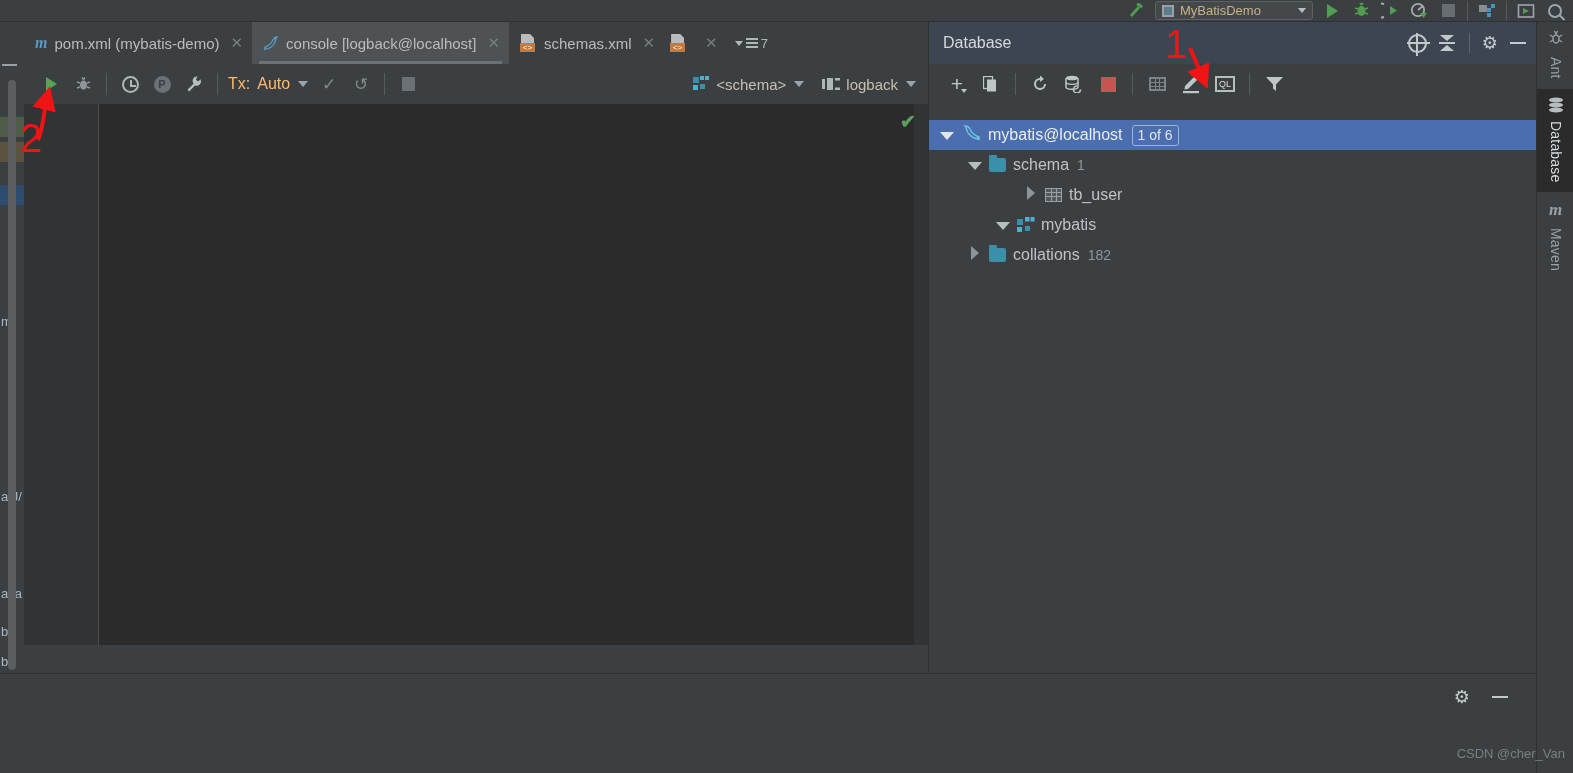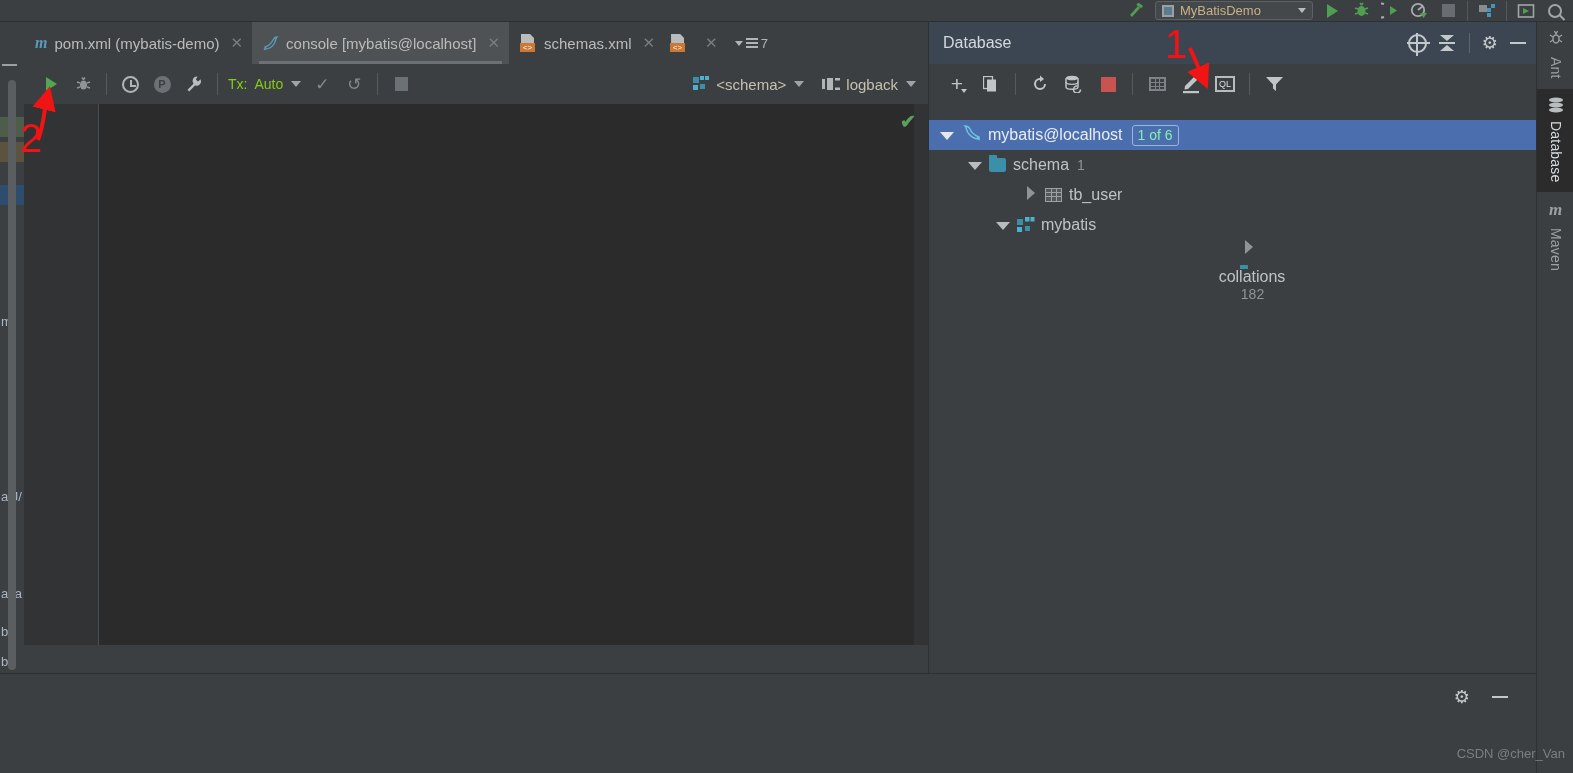--- a/index.html
+++ b/index.html
@@ -86,21 +86,21 @@
     background: #3c3f41; display: flex; align-items: center;
   }
   .ed-left { display:flex; align-items:center; gap: 2px; padding-left: 12px; }
   .ed-right { margin-left:auto; display:flex; align-items:center; gap: 6px; padding-right: 12px; }
   .tb-btn { width: 30px; height: 30px; display:flex; align-items:center; justify-content:center; border-radius:3px; }
   .vsep { width:1px; height:22px; background:#555a5d; margin: 0 6px; }
   .clock { width:17px; height:17px; border:2px solid #b0b5b8; border-radius:50%; position:relative; }
   .clock::after { content:''; position:absolute; left:6px; top:2px; width:2px; height:7px; background:#b0b5b8; }
   .clock::before { content:''; position:absolute; left:6px; top:7px; width:6px; height:2px; background:#b0b5b8; }
   .prof { width:17px; height:17px; border-radius:50%; background:#6b7174; color:#3c3f41; font-size:11px; line-height:17px; text-align:center; font-weight:700; }
-  .tx-label { font-size: 14px; color:#84cc16; margin-left: 2px; }
+  .tx-label { font-size: 16px; color:#fdba74; margin-left: 2px; }
   .chk { color:#7f8b86; font-size:17px; }
   .undo { color:#7f8b86; font-size:17px; }
   .stop-sq { width:13px; height:14px; background:#6b7174; }
   .schema-ico { width:17px; height:16px; position:relative; }
   .console-ico { width:18px; height:14px; position:relative; }
   .dd-caret { width:0;height:0;border-left:5px solid transparent;border-right:5px solid transparent;border-top:6px solid #9ea4a8; margin-left:2px; }
   .dd-text { font-size: 15px; color:#c7c0b0; }
 
   
   .editor-wrap {
@@ -155,21 +155,21 @@
   .db-tree { position:absolute; left:0; top:82px; right:0; bottom:0; background:#3c3f41; padding-top: 16px; }
   .tree-row { height: 30px; display:flex; align-items:center; font-size: 16px; color:#bfc3c6; white-space:nowrap; }
   .tree-row.selected { background: #4b6eaf; color: #e9ecf0; }
   .tw { display:inline-block; width: 28px; text-align:center; flex: 0 0 28px; }
   .arrow-dn { display:inline-block; width:0;height:0;border-left:7px solid transparent;border-right:7px solid transparent;border-top:8px solid #b8bdc0; }
   .arrow-rt { display:inline-block; width:0;height:0;border-top:7px solid transparent;border-bottom:7px solid transparent;border-left:8px solid #8e9497; }
   .t-label { margin-left: 7px; }
   .t-count { margin-left: 8px; color: #8e9497; font-size: 14px; }
   .badge {
     margin-left: 9px; border:1px solid #9fb4d8; border-radius:3px; padding: 0px 5px 1px;
-    font-size: 14px; color:#86efac; line-height: 18px;
+    font-size: 14px; color:#e5e5e5; line-height: 18px;
   }
   .folder-ico { width:17px; height:14px; background:#3c8fa8; border-radius:1px 2px 2px 2px; position:relative; }
   .folder-ico::before { content:''; position:absolute; left:0; top:-3px; width:8px; height:4px; background:#3c8fa8; border-radius:1px 1px 0 0; }
   .schema-node { width:17px; height:16px; position:relative; }
   .table-ico { width:17px; height:14px; border:1px solid #9aa0a4; background:#54585b; position:relative; }
   .table-ico::before { content:''; position:absolute; left:0; top:3px; width:15px; height:1px; background:#9aa0a4; box-shadow: 0 4px 0 #9aa0a4; }
   .table-ico::after { content:''; position:absolute; left:5px; top:0; width:1px; height:12px; background:#9aa0a4; box-shadow: 5px 0 0 #9aa0a4; }
   .dolphin { color:#5a9bbd; font-size:17px; transform: scaleX(-1); }
 
   
@@ -318,21 +318,21 @@
       <span>pom.xml (mybatis-demo)</span>
       <span class="tab-x">✕</span>
     </div>
 
     <div class="tab active">
       <span class="ico-console-db">
         <svg width="16" height="17" viewBox="0 0 16 17">
             <path d="M2 12 C5 11 8 9 10 5 C11 3 12 2 14 2 C12 4 13 6 11 9 C9 12 6 14 2 14 Z M3 12 L1 15" stroke="#5a9bbd" stroke-width="1.3" fill="none"></path>
           </svg>
       </span>
-      <span>console [mybatis@localhost]</span>
+      <span>console [logback@localhost]</span>
       <span class="tab-x">✕</span>
     </div>
 
     <div class="tab">
       <span class="ico-xml">
         <span class="page"></span>
           <span class="chev">&lt;&gt;</span>
       </span>
       <span>schemas.xml</span>
       <span class="tab-x">✕</span>
@@ -539,21 +539,21 @@
               <rect x="0" y="2" width="6" height="6" fill="#3c8fa8"></rect>
               <rect x="8" y="0" width="4.5" height="4.5" fill="#4fb0cc"></rect>
               <rect x="13.5" y="0" width="4" height="4.5" fill="#4fb0cc"></rect>
               <rect x="8" y="9" width="5" height="5" fill="#3c8fa8"></rect>
               <rect x="0" y="10" width="5" height="5" fill="#4fb0cc"></rect>
             </svg>
         </span>
         <span class="t-label">mybatis</span>
       </div>
 
-      <div class="tree-row" style="padding-left:32px;flex-direction:column;">
+      <div class="tree-row" style="padding-left:32px;">
         <span class="tw"><span class="arrow-rt"></span></span>
         <span class="folder-ico"></span>
         <span class="t-label">collations</span>
         <span class="t-count">182</span>
       </div>
 
     </div>
   </div>
 
   <div class="right-bar">

